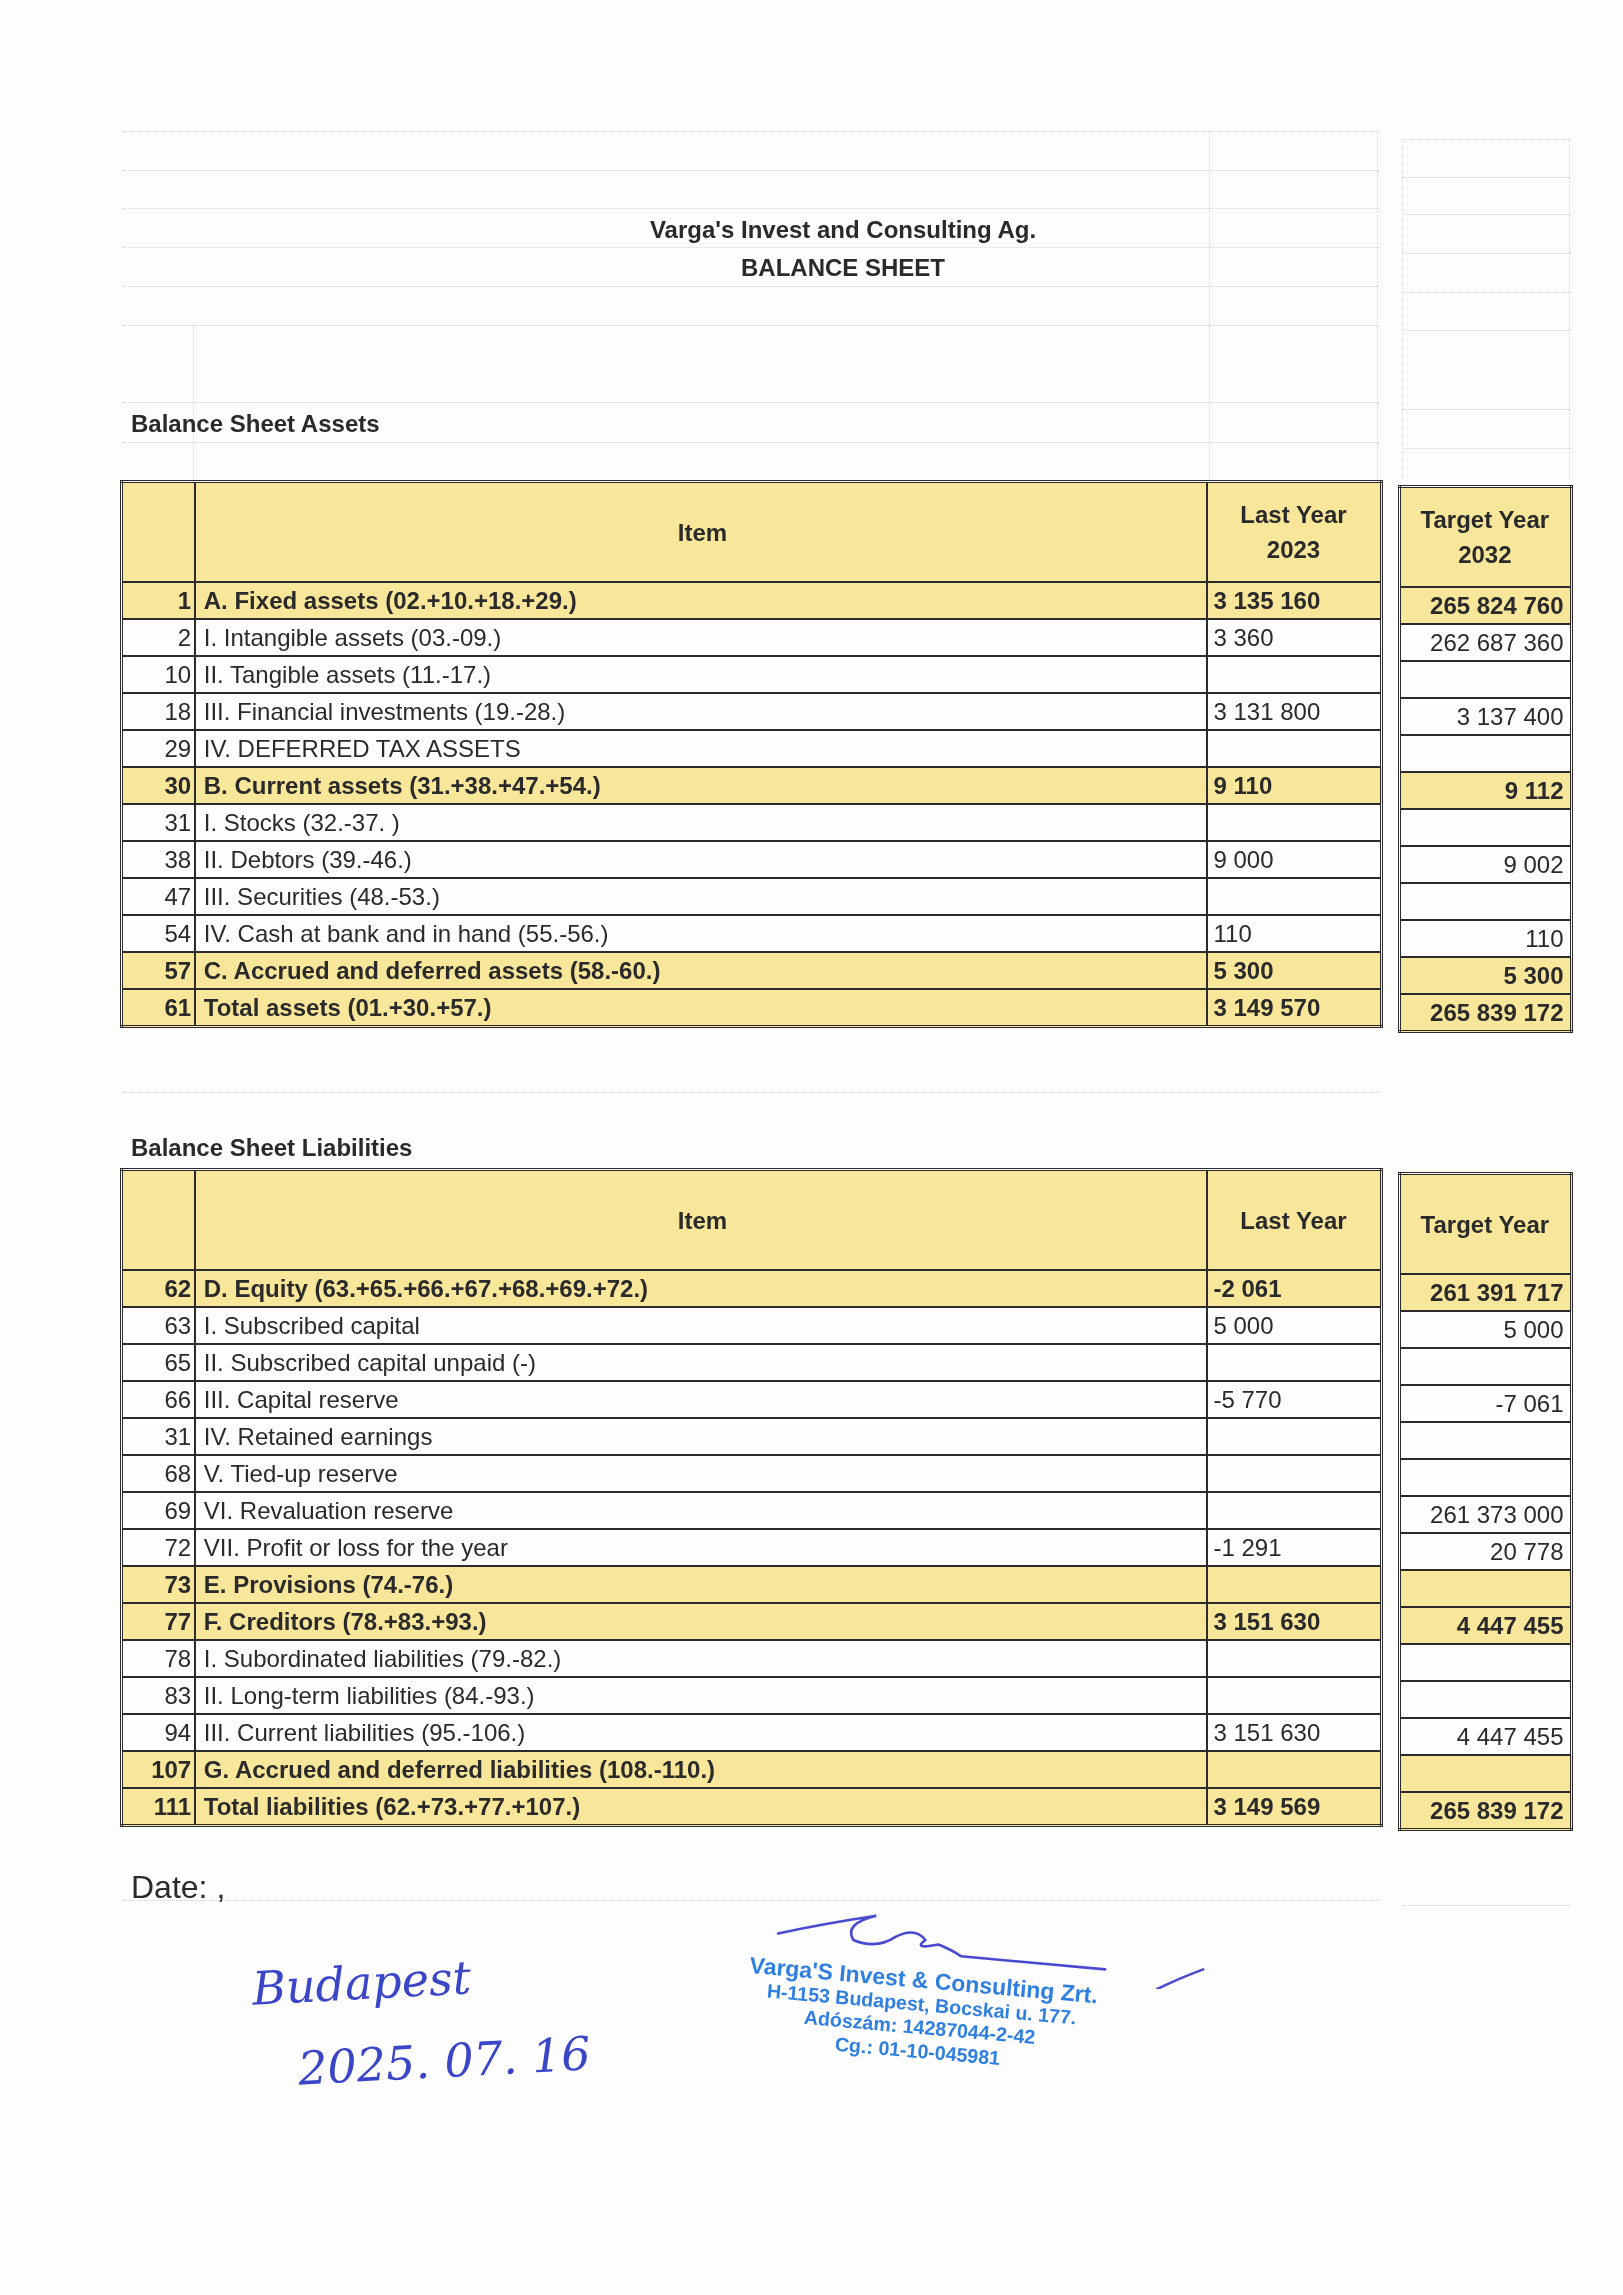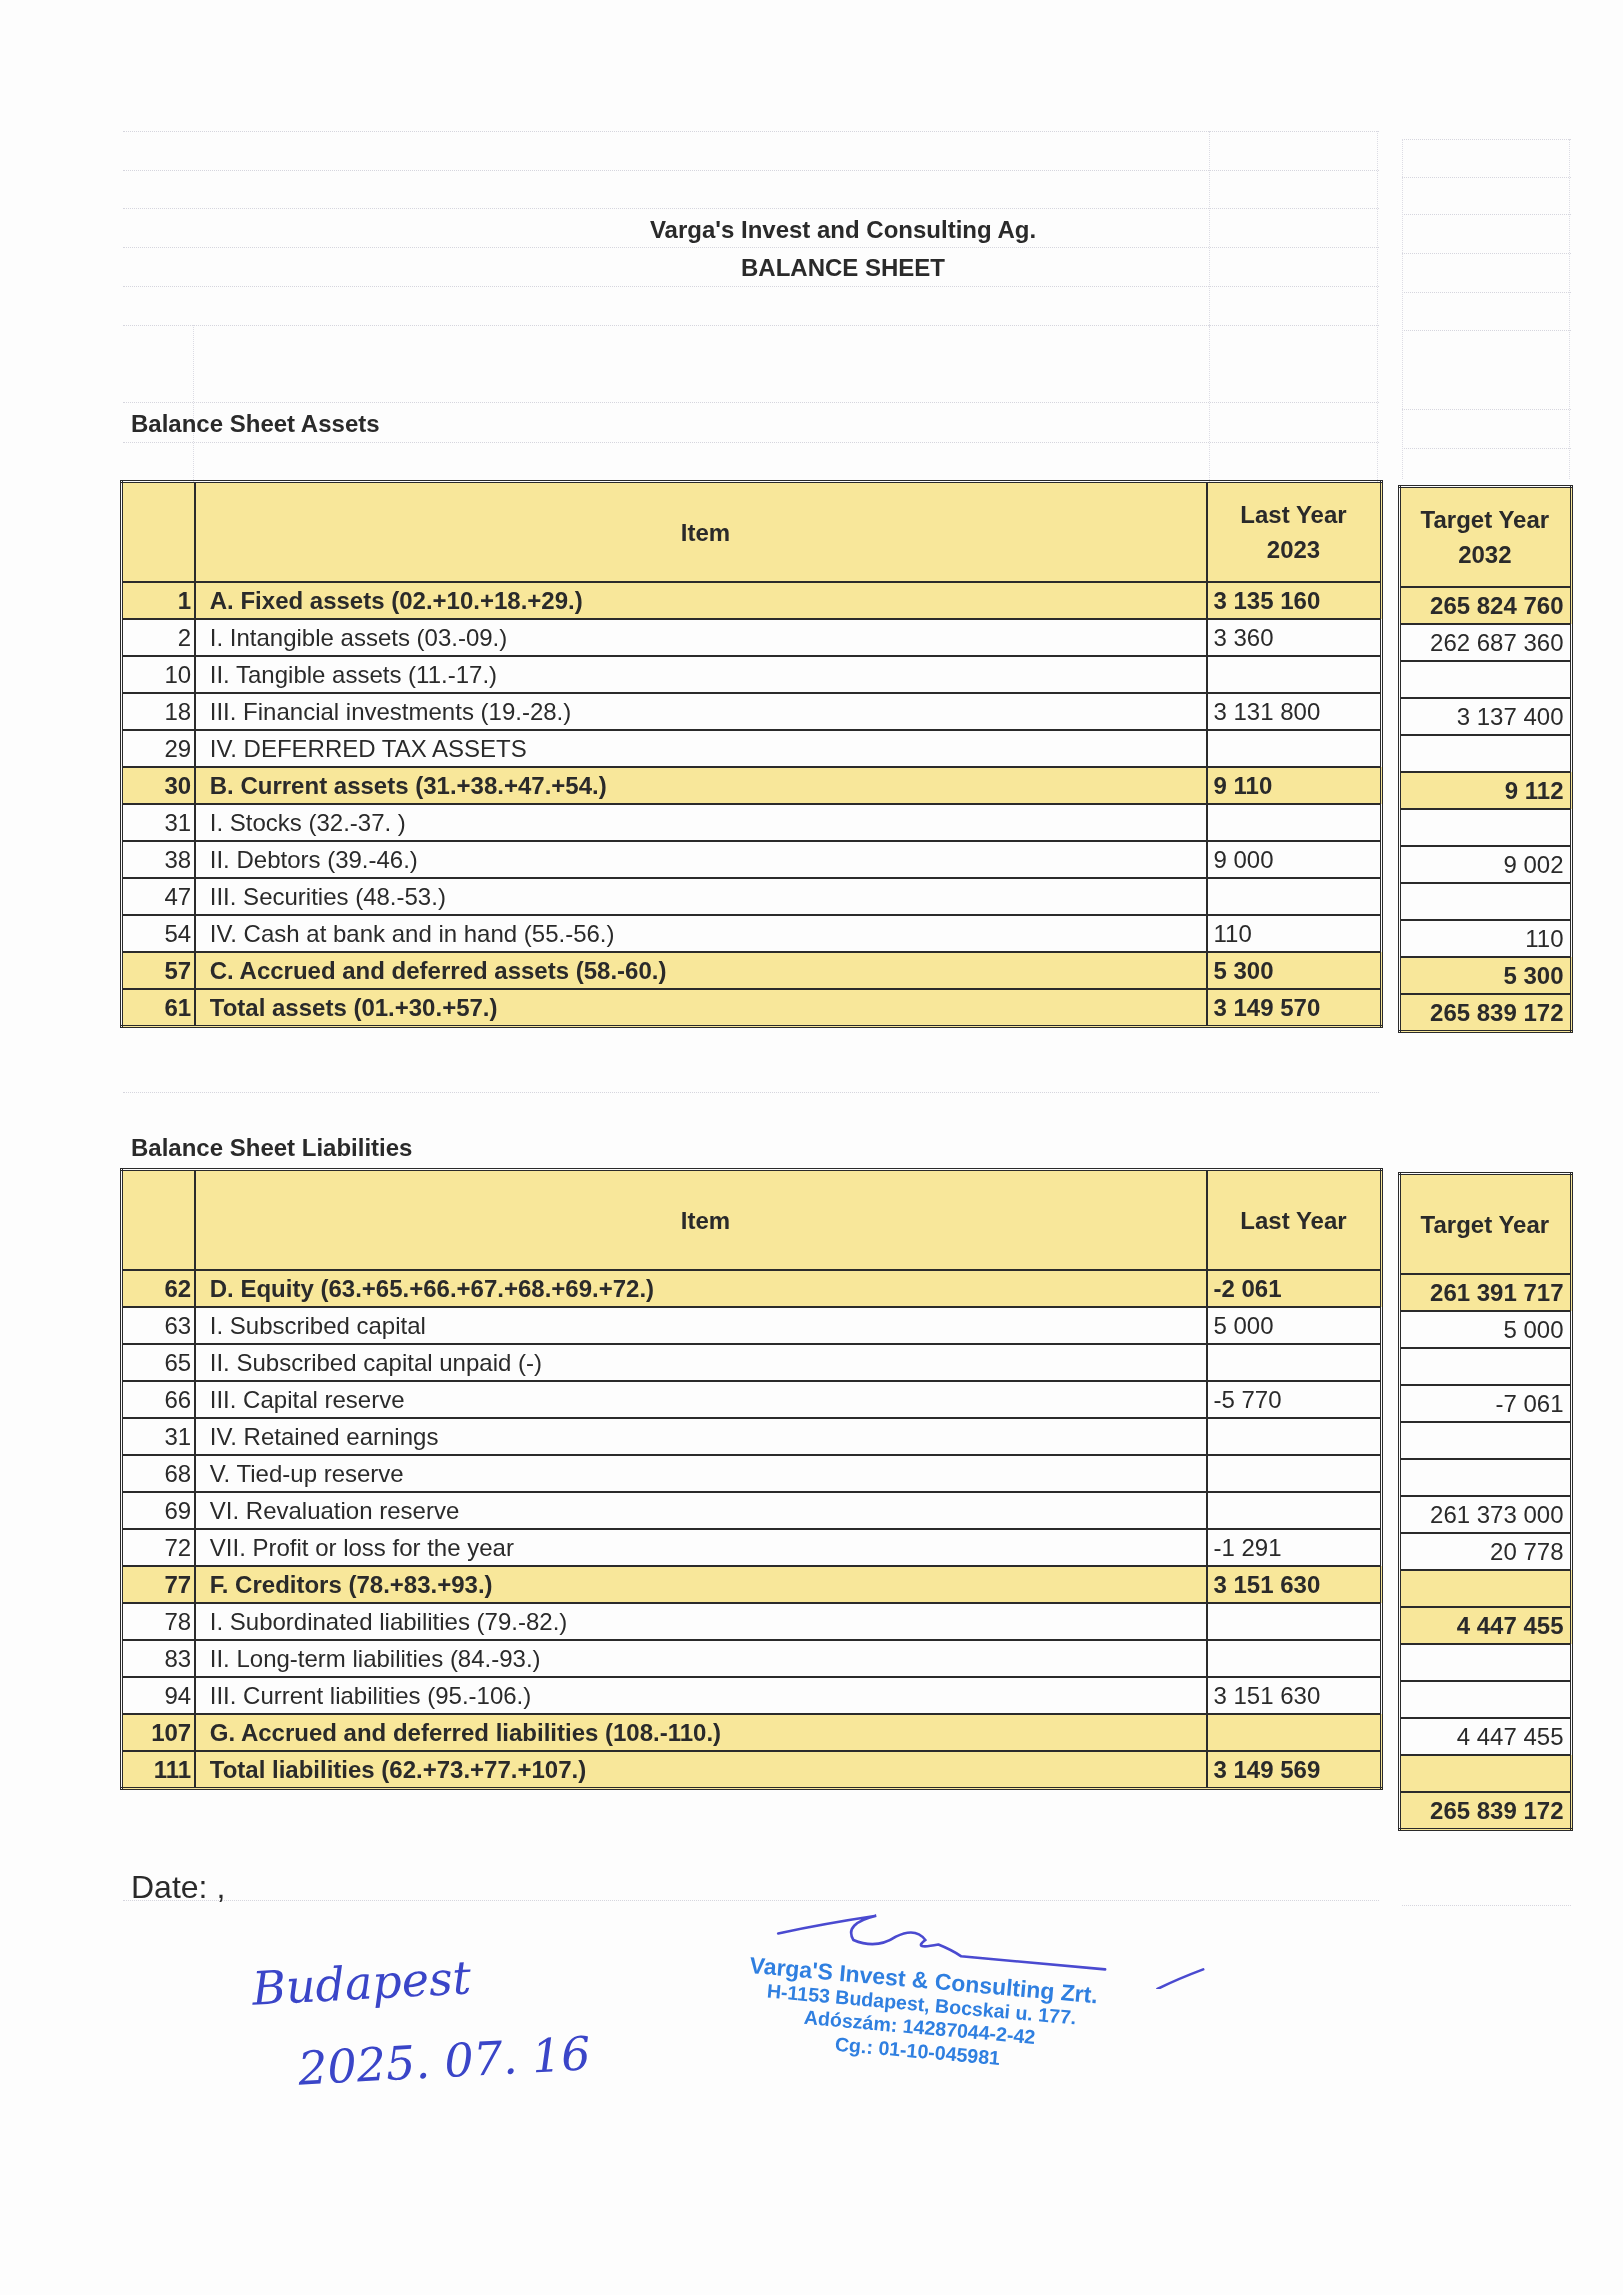--- a/index.html
+++ b/index.html
@@ -6,21 +6,21 @@
   body { width:1623px; height:2295px; background:#fdfdfd; position:relative; overflow:hidden;
          font-family:"Liberation Sans", sans-serif; color:#2a2a2a; }
   .grid-line { position:absolute; border-top:1.3px dotted #d6d6de; }
   .vline { position:absolute; border-left:1.3px dotted #dcdce4; }
   .title { position:absolute; left:120px; width:1446px; text-align:center; font-weight:bold; font-size:24px; }
   .section-label { position:absolute; left:131px; font-weight:bold; font-size:24px; }
   table.main { position:absolute; left:120px; width:1263px; border-collapse:collapse; border:3.3px double #2a2a2a; }
   table.target { position:absolute; left:1398px; width:175px; border-collapse:collapse; border:3.3px double #2a2a2a; }
   table td { border:2px solid #2b2b2b; font-size:24px; height:35px; padding:0 5.2px; white-space:nowrap; }
   table.main td.num { width:63px; text-align:right; padding-right:2.6px; border-right:2px solid #2b2b2b; }
-  table.main td.item { text-align:left; padding-left:14px; }
+  table.main td.item { text-align:left; padding-left:8px; }
   table.main td.val { width:160px; text-align:left; padding-right:6.5px; }
   table.target td { text-align:right; padding-right:6.5px; }
   tr.hl td { background:#f8e79a; font-weight:bold; }
   tr.head td { background:#f8e79a; font-weight:bold; text-align:center !important; height:98px; line-height:35px; }
   table.target tr.head td { height:98px; }
   .date-label { position:absolute; left:131px; top:1869px; font-size:32px; }
   .handwriting { position:absolute; color:#3a45c8; font-family:"DejaVu Serif", serif; font-style:italic; font-size:46px; transform:rotate(-3deg); }
   .stamp { position:absolute; left:746px; top:1969px; color:#2f7fe0; font-weight:bold; font-family:"Liberation Sans", sans-serif;
            transform:rotate(5deg); text-align:center; line-height:23.6px; }
   .stamp .l1 { font-size:23px; }
@@ -224,20 +224,25 @@
         <td class="num">69</td>
         <td class="item">VI. Revaluation reserve</td>
         <td class="val"></td>
       </tr>
       <tr>
         <td class="num">72</td>
         <td class="item">VII. Profit or loss for the year</td>
         <td class="val">-1 291</td>
       </tr>
       <tr class="hl">
+        <td class="num">73</td>
+        <td class="item">E. Provisions (74.-76.)</td>
+        <td class="val"></td>
+      </tr>
+      <tr class="hl">
         <td class="num">77</td>
         <td class="item">F. Creditors (78.+83.+93.)</td>
         <td class="val">3 151 630</td>
       </tr>
       <tr>
         <td class="num">78</td>
         <td class="item">I. Subordinated liabilities (79.-82.)</td>
         <td class="val"></td>
       </tr>
       <tr>

